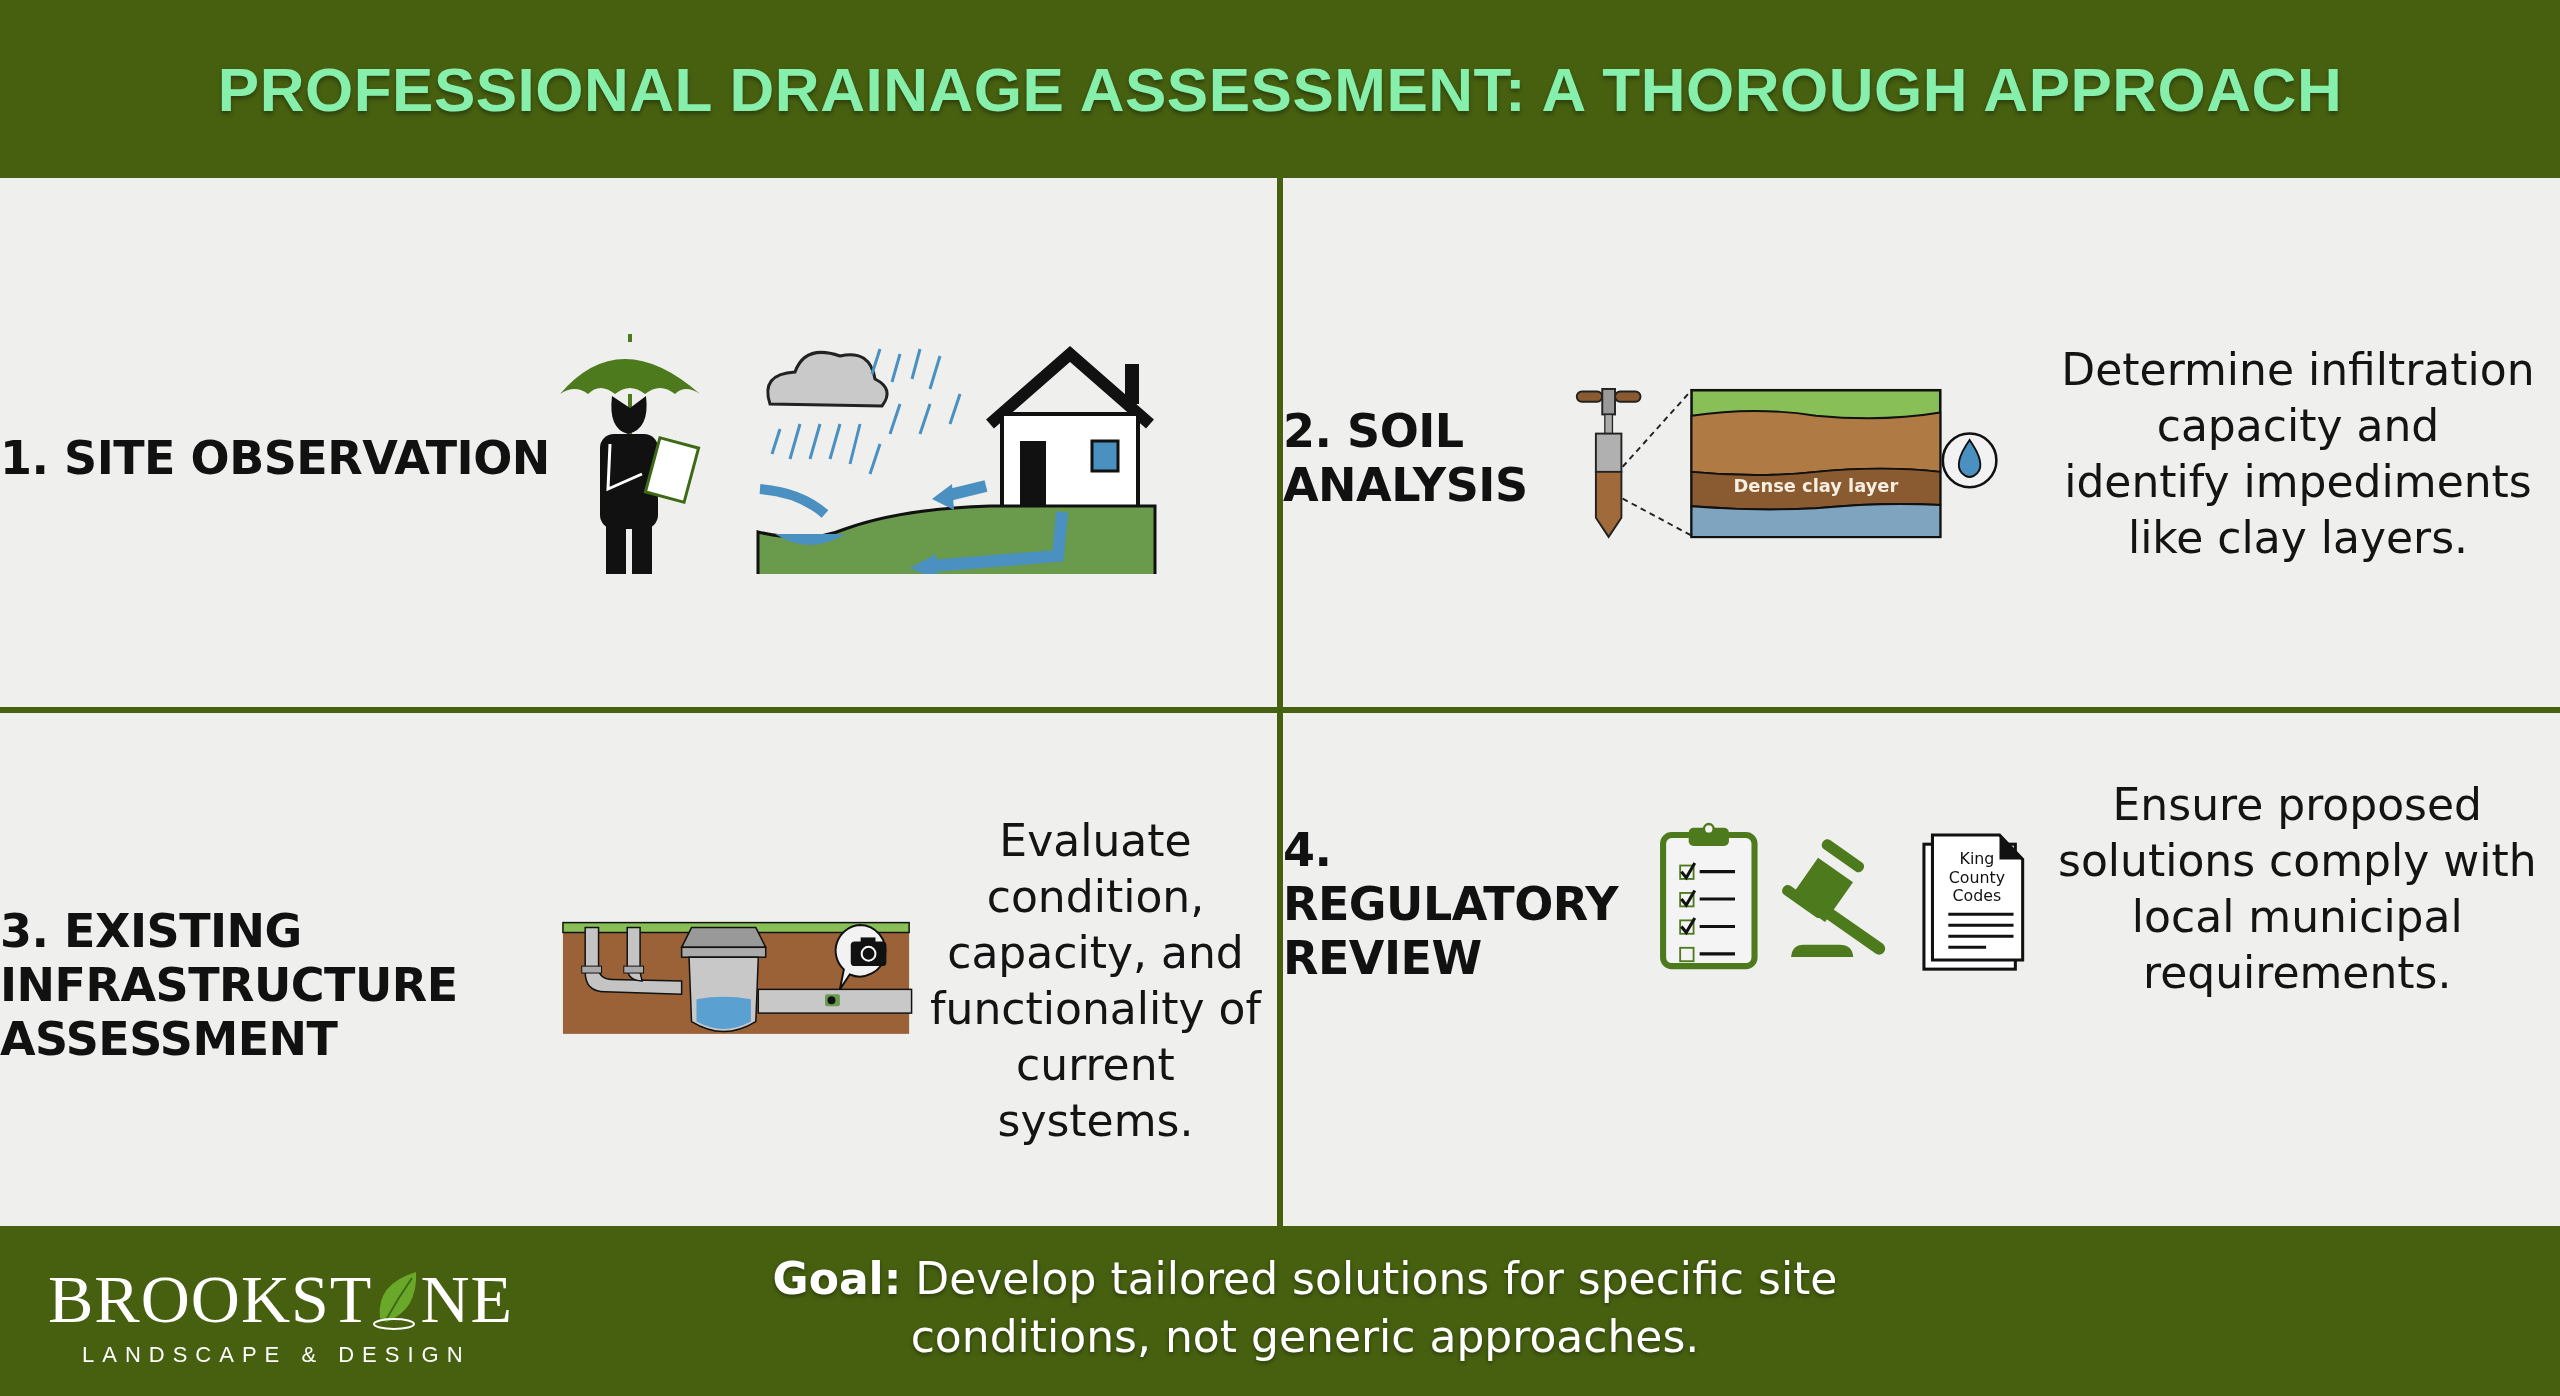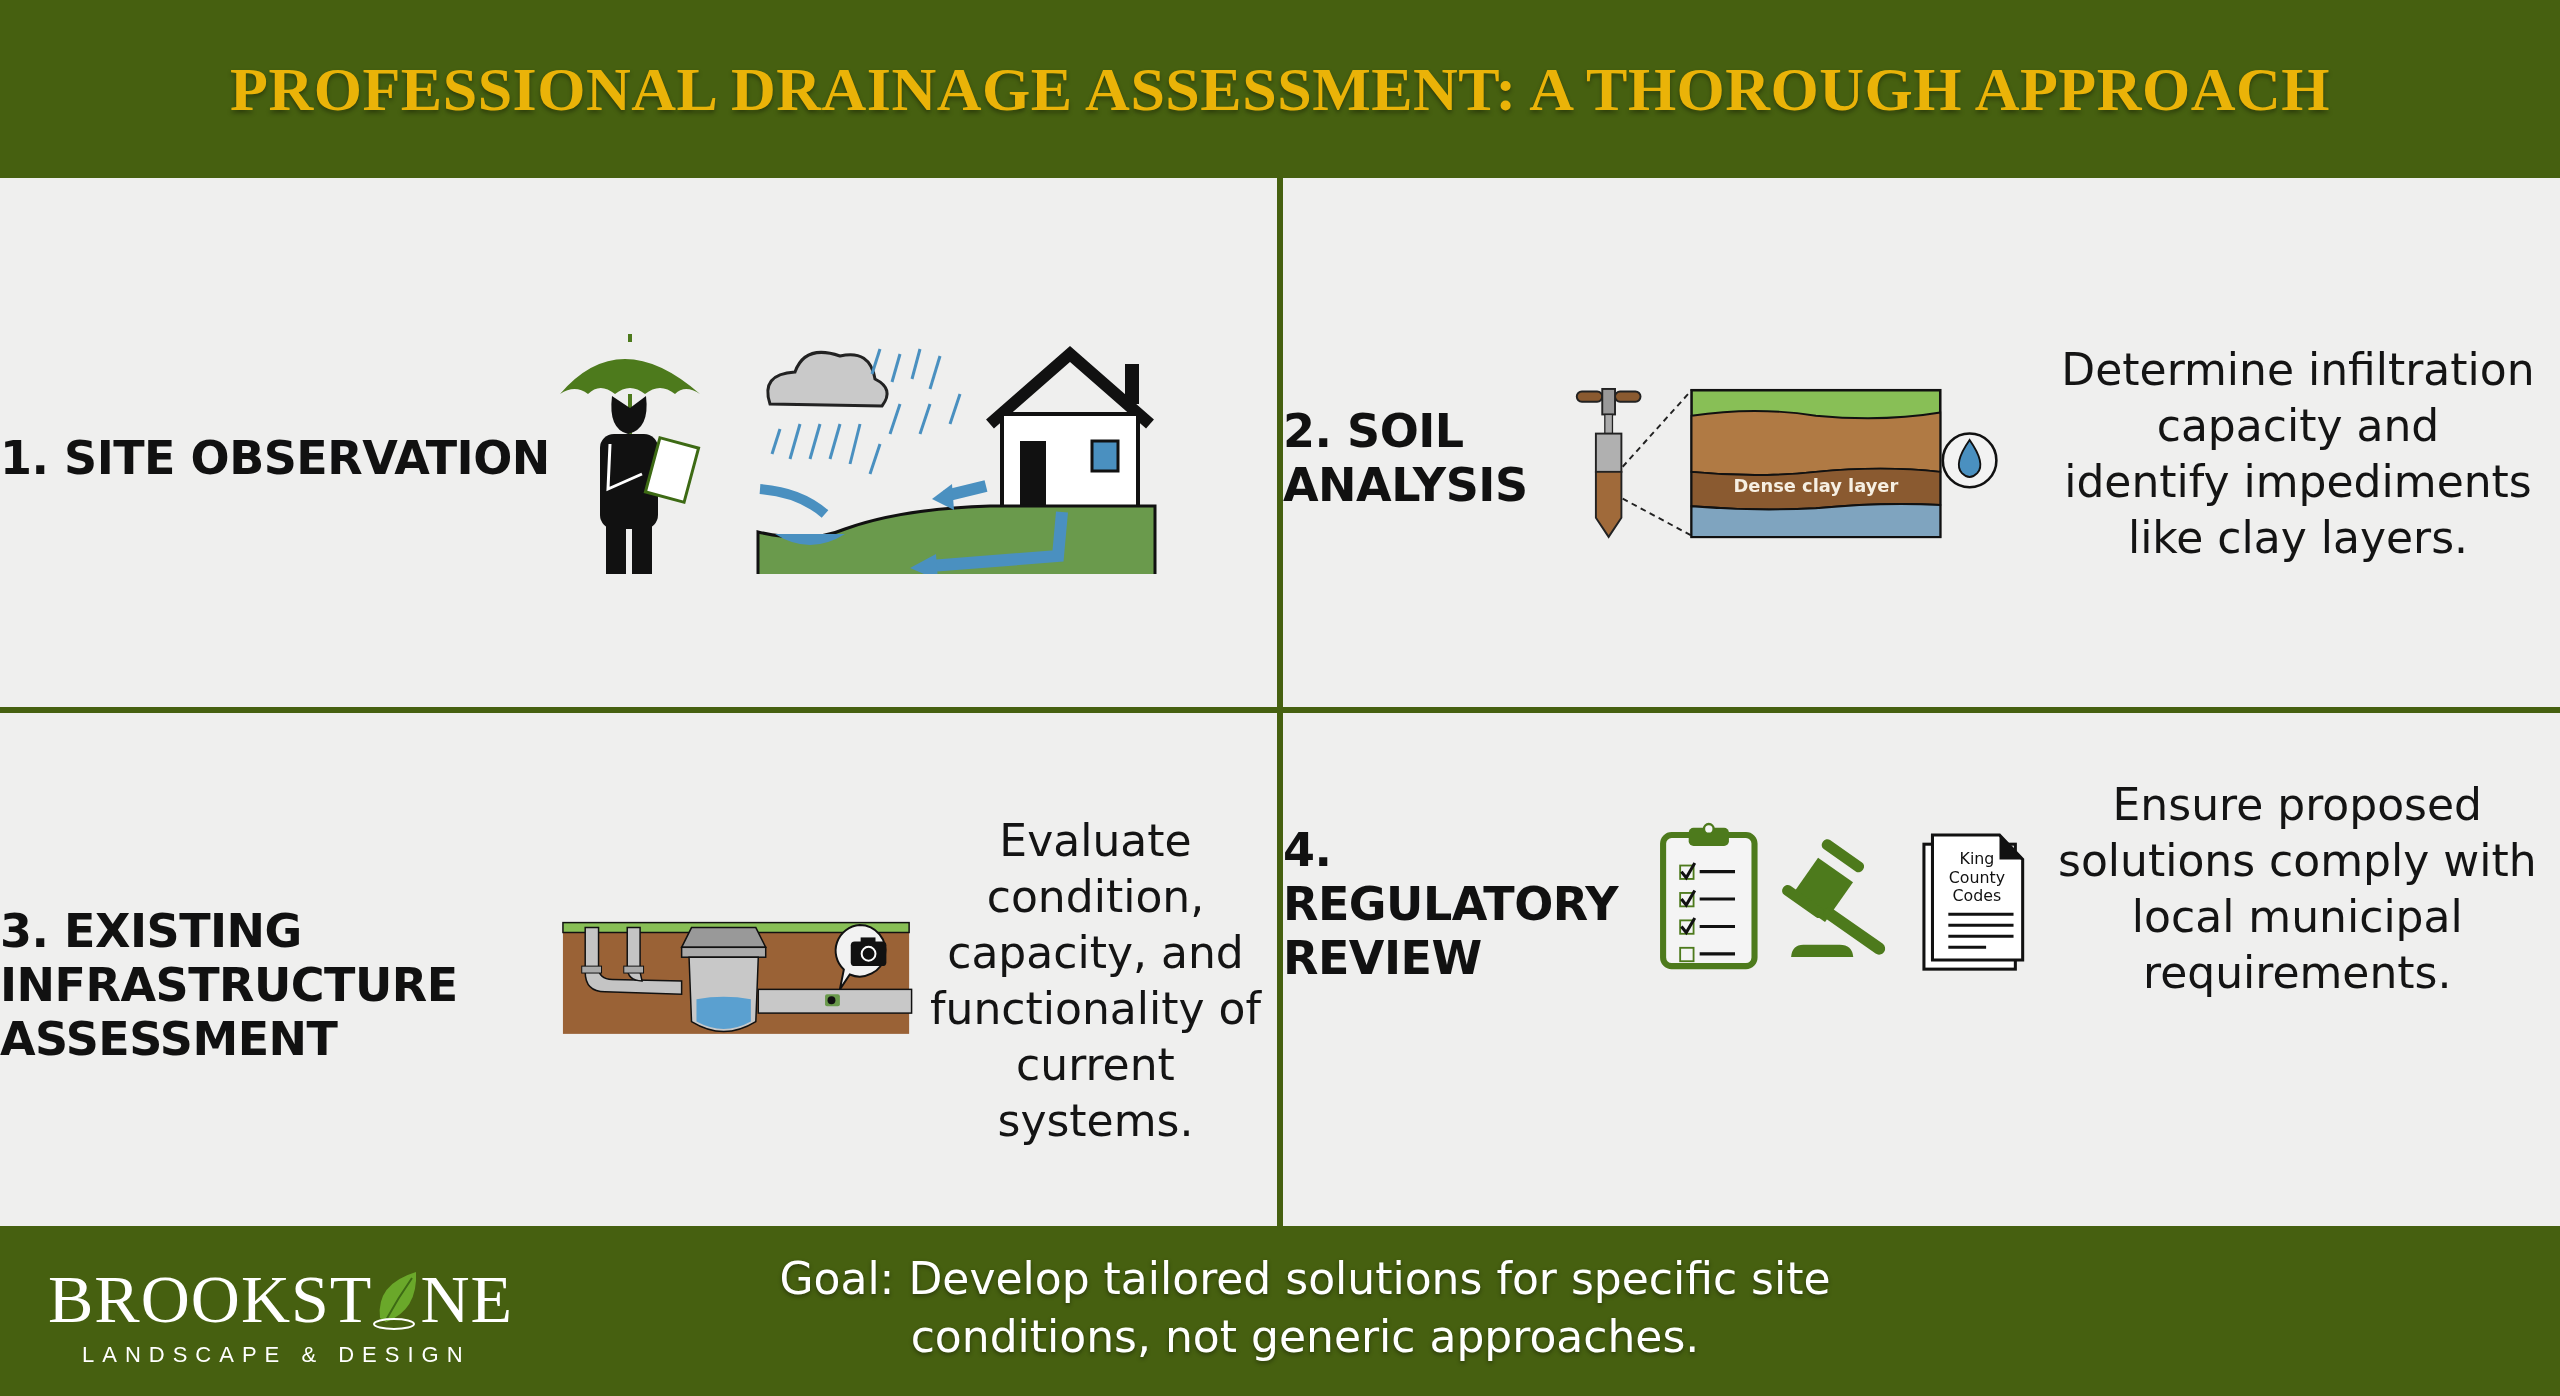--- a/index.html
+++ b/index.html
@@ -1,36 +1,36 @@
 <!DOCTYPE html>
 <html><head>
 <meta charset="utf-8">
 <style>
   *{box-sizing:border-box;margin:0;padding:0}
   html,body{width:2560px;height:1396px;overflow:hidden;background:#efefee}
   body{font-family:"Liberation Sans",sans-serif;color:#111;position:relative}
   .header{position:absolute;left:0;top:0;width:2560px;height:178px;background:#466010;display:flex;align-items:center;justify-content:center}
-  .header h1{color:#eab308;font-family:Liberation Serif, serif;font-weight:bold;font-size:62px;letter-spacing:0.5px;text-shadow:0 3px 4px rgba(0,0,0,.35)}
+  .header h1{color:#86efac;font-family:Liberation Sans, sans-serif;font-weight:bold;font-size:62px;letter-spacing:0.5px;text-shadow:0 3px 4px rgba(0,0,0,.35)}
   .grid{position:absolute;left:0;top:178px;width:2560px;height:1048px}
   .vline{position:absolute;left:1277px;top:0;width:6px;height:1048px;background:#466010}
   .hline{position:absolute;left:0;top:529px;width:2560px;height:6px;background:#466010}
   .cell{position:absolute;width:1277px;display:flex;flex-direction:row;align-items:center}
   .cell h2{font-family:"DejaVu Sans",sans-serif;font-weight:bold;font-size:46px;margin-top:30px;letter-spacing:-0.5px;color:#111}
   .cell p{font-family:"DejaVu Sans",sans-serif;font-size:44px;text-align:center;line-height:56px;color:#141414}
   .c1{left:0;top:0;height:529px}
   .c2{left:1283px;top:0;height:529px}
   .c3{left:0;top:535px;height:513px}
   .c4{left:1283px;top:504px;height:413px}
   .illus{position:relative}
   .footer{position:absolute;left:0;top:1226px;width:2560px;height:170px;background:#466010}
   .logo{position:absolute;left:48px;top:38px;color:#fff}
   .logo .brand{font-family:"Liberation Serif",serif;font-size:68px;letter-spacing:1px;line-height:70px;display:flex;align-items:flex-end}
   .logo .tag{font-family:"Liberation Sans",sans-serif;font-size:22px;letter-spacing:8px;margin-top:8px;margin-left:34px}
   .goal{position:absolute;left:740px;top:24px;width:1130px;text-align:center;color:#fff;font-family:"DejaVu Sans",sans-serif;font-size:44px;line-height:58px;text-shadow:0 2px 4px rgba(0,0,0,.4)}
-  .goal b{font-weight:normal}
+  .goal b{font-weight:bold}
 </style>
 </head>
 <body>
 
 <div class="header">
   <h1>PROFESSIONAL DRAINAGE ASSESSMENT: A THOROUGH APPROACH</h1>
 </div>
 
 <div class="grid">
   <div class="vline"></div>

